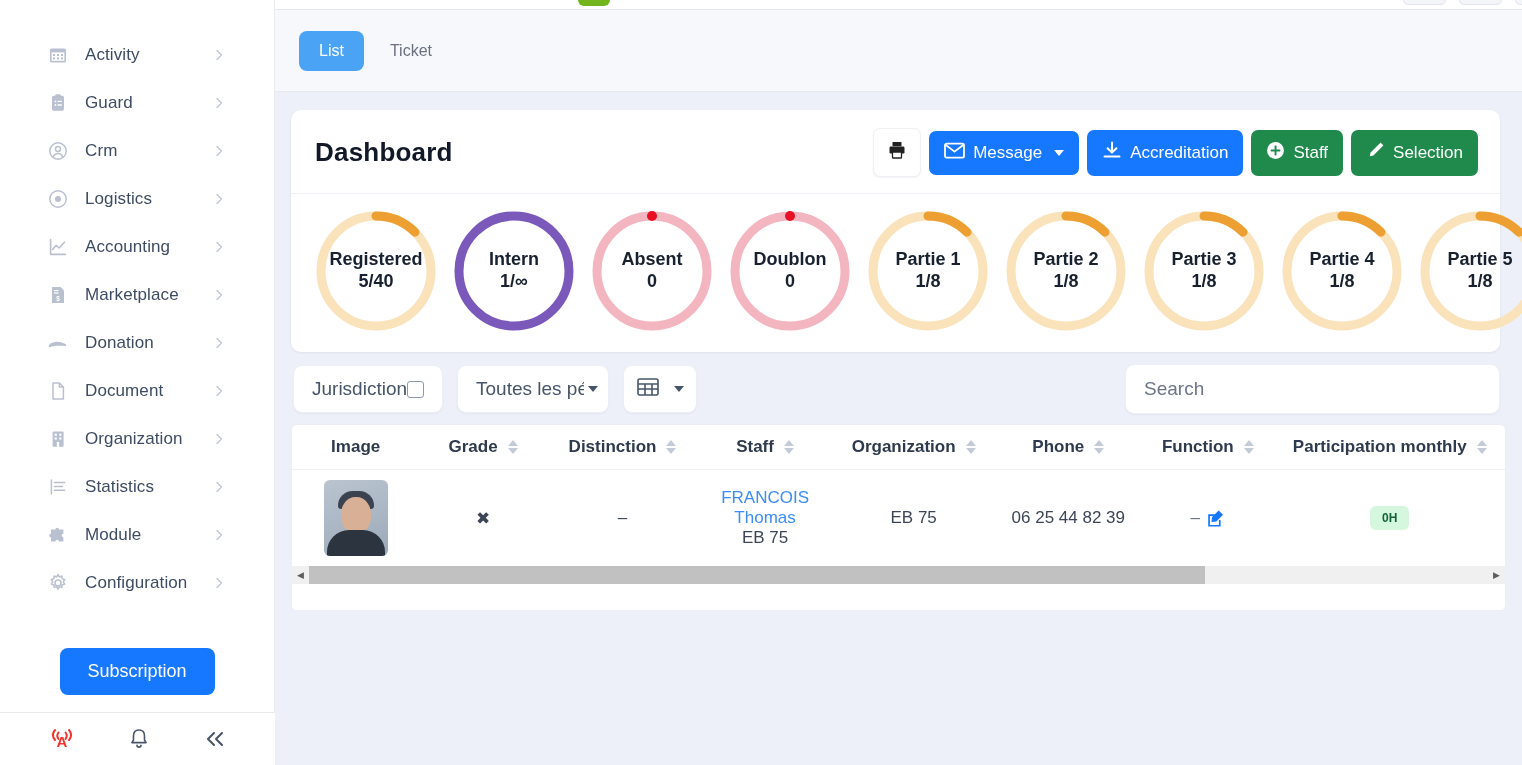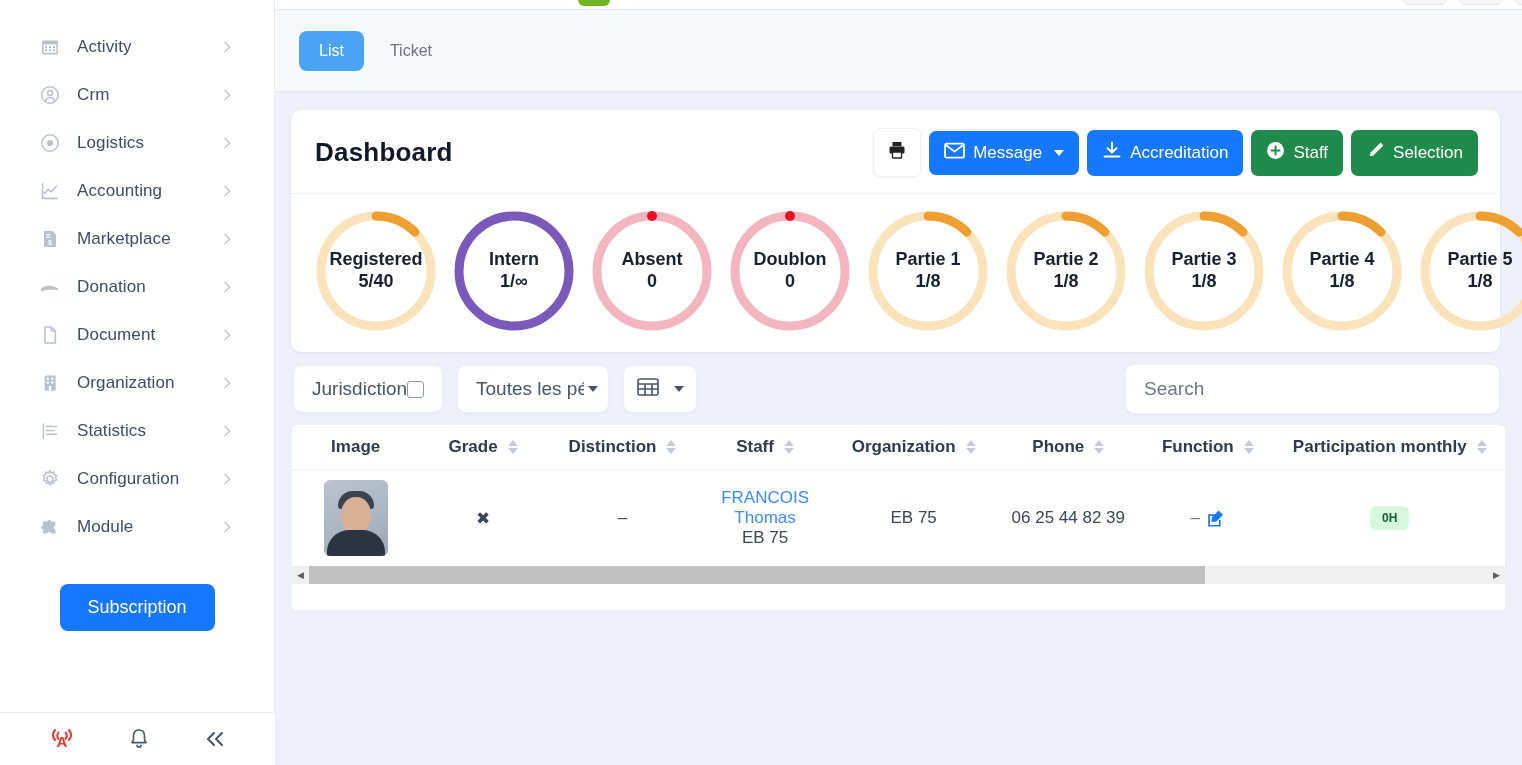--- a/index.html
+++ b/index.html
@@ -13,21 +13,21 @@
 
   
   .sidebar {
     width: 275px; height: 765px;
     background: #ffffff;
     border-right: 1px solid #e8eaf0;
     display: flex; flex-direction: column;
     position: relative;
     flex: 0 0 275px;
   }
-  .nav-list { padding: 15px; margin: 8px; list-style: none; flex: 0 0 auto; }
+  .nav-list { padding: 15px; margin: 16px; list-style: none; flex: 0 0 auto; }
   .nav-item {
     display: flex; align-items: center;
     height: 48px; padding: 0 18px 0 14px;
     cursor: pointer;
   }
   .nav-icon {
     width: 26px; height: 26px;
     display: flex; align-items: center; justify-content: center;
     color: #b9c0d0; flex: 0 0 26px;
   }
@@ -303,20 +303,40 @@
           </span>
           <span class="nav-label">Activity</span>
           <span class="nav-chevron">
             <svg width="12" height="14" viewBox="0 0 12 14" fill="none" stroke="currentColor" stroke-width="1.6" stroke-linecap="round" stroke-linejoin="round">
               <polyline points="4,2.5 8.5,7 4,11.5"></polyline>
             </svg>
           </span>
         </li>
         <li class="nav-item">
           <span class="nav-icon">
+            <svg width="20" height="20" viewBox="0 0 20 20" fill="currentColor">
+              <rect x="4" y="2.8" width="12" height="15" rx="1.8"></rect>
+              <rect x="7.3" y="1.2" width="5.4" height="3.2" rx="1" fill="currentColor"></rect>
+              <g fill="#fff">
+                <circle cx="7.4" cy="8.4" r="0.9"></circle>
+                <rect x="9.4" y="7.7" width="4.6" height="1.4" rx="0.6"></rect>
+                <circle cx="7.4" cy="12" r="0.9"></circle>
+                <rect x="9.4" y="11.3" width="4.6" height="1.4" rx="0.6"></rect>
+              </g>
+            </svg>
+          </span>
+          <span class="nav-label">Guard</span>
+          <span class="nav-chevron">
+            <svg width="12" height="14" viewBox="0 0 12 14" fill="none" stroke="currentColor" stroke-width="1.6" stroke-linecap="round" stroke-linejoin="round">
+              <polyline points="4,2.5 8.5,7 4,11.5"></polyline>
+            </svg>
+          </span>
+        </li>
+        <li class="nav-item">
+          <span class="nav-icon">
             <svg width="20" height="20" viewBox="0 0 20 20" fill="none" stroke="currentColor" stroke-width="1.5">
               <circle cx="10" cy="10" r="8.2"></circle>
               <circle cx="10" cy="7.9" r="2.5"></circle>
               <path d="M5.3 16.2 c0.9 -2.6 3 -3.6 4.7 -3.6 s3.8 1 4.7 3.6"></path>
             </svg>
           </span>
           <span class="nav-label">Crm</span>
           <span class="nav-chevron">
             <svg width="12" height="14" viewBox="0 0 12 14" fill="none" stroke="currentColor" stroke-width="1.6" stroke-linecap="round" stroke-linejoin="round">
               <polyline points="4,2.5 8.5,7 4,11.5"></polyline>
@@ -425,39 +445,39 @@
           </span>
           <span class="nav-label">Statistics</span>
           <span class="nav-chevron">
             <svg width="12" height="14" viewBox="0 0 12 14" fill="none" stroke="currentColor" stroke-width="1.6" stroke-linecap="round" stroke-linejoin="round">
               <polyline points="4,2.5 8.5,7 4,11.5"></polyline>
             </svg>
           </span>
         </li>
         <li class="nav-item">
           <span class="nav-icon">
+            <svg width="20" height="20" viewBox="0 0 20 20" fill="currentColor">
+              <path d="M3 4.6 h4.4 a1.8 1.8 0 1 1 3.6 0 h4.4 v4.2 a1.8 1.8 0 1 0 0 3.6 v4.2 h-4.4 a1.8 1.8 0 1 0 -3.6 0 H3 v-4.2 a1.8 1.8 0 1 1 0 -3.6 Z"></path>
+            </svg>
+          </span>
+          <span class="nav-label">Module</span>
+          <span class="nav-chevron">
+            <svg width="12" height="14" viewBox="0 0 12 14" fill="none" stroke="currentColor" stroke-width="1.6" stroke-linecap="round" stroke-linejoin="round">
+              <polyline points="4,2.5 8.5,7 4,11.5"></polyline>
+            </svg>
+          </span>
+        </li>
+        <li class="nav-item">
+          <span class="nav-icon">
             <svg width="20" height="20" viewBox="0 0 20 20" fill="none" stroke="currentColor" stroke-width="1.5">
               <circle cx="10" cy="10" r="3"></circle>
               <path d="M10 1.6 l1.3 2.2 2.5 -0.6 0.4 2.5 2.4 0.9 -1.3 2.2 1.3 2.2 -2.4 0.9 -0.4 2.5 -2.5 -0.6 -1.3 2.2 -1.3 -2.2 -2.5 0.6 -0.4 -2.5 -2.4 -0.9 1.3 -2.2 -1.3 -2.2 2.4 -0.9 0.4 -2.5 2.5 0.6 Z"></path>
             </svg>
           </span>
           <span class="nav-label">Configuration</span>
-          <span class="nav-chevron">
-            <svg width="12" height="14" viewBox="0 0 12 14" fill="none" stroke="currentColor" stroke-width="1.6" stroke-linecap="round" stroke-linejoin="round">
-              <polyline points="4,2.5 8.5,7 4,11.5"></polyline>
-            </svg>
-          </span>
-        </li>
-        <li class="nav-item">
-          <span class="nav-icon">
-            <svg width="20" height="20" viewBox="0 0 20 20" fill="currentColor">
-              <path d="M3 4.6 h4.4 a1.8 1.8 0 1 1 3.6 0 h4.4 v4.2 a1.8 1.8 0 1 0 0 3.6 v4.2 h-4.4 a1.8 1.8 0 1 0 -3.6 0 H3 v-4.2 a1.8 1.8 0 1 1 0 -3.6 Z"></path>
-            </svg>
-          </span>
-          <span class="nav-label">Module</span>
           <span class="nav-chevron">
             <svg width="12" height="14" viewBox="0 0 12 14" fill="none" stroke="currentColor" stroke-width="1.6" stroke-linecap="round" stroke-linejoin="round">
               <polyline points="4,2.5 8.5,7 4,11.5"></polyline>
             </svg>
           </span>
         </li>
       </ul>
 
     <div class="subscription-wrap">
       <button class="subscription-btn">Subscription</button>

